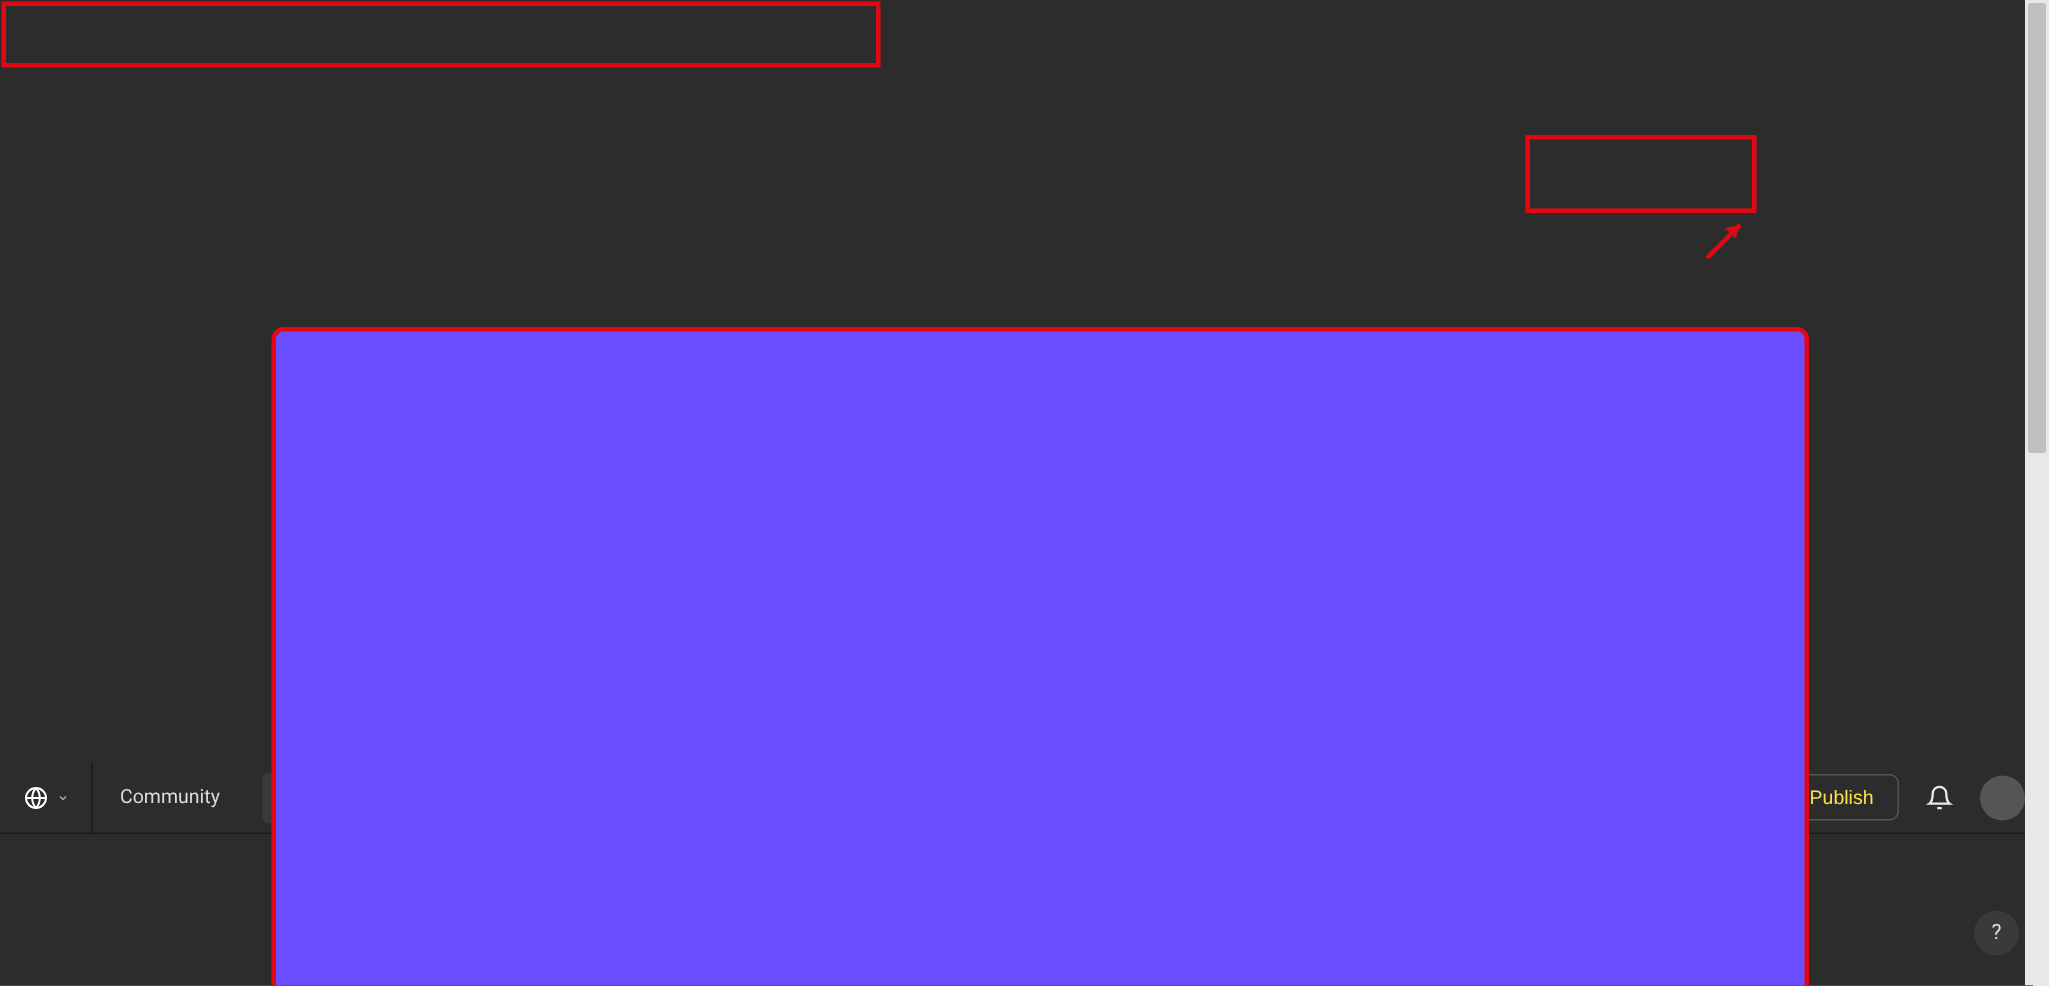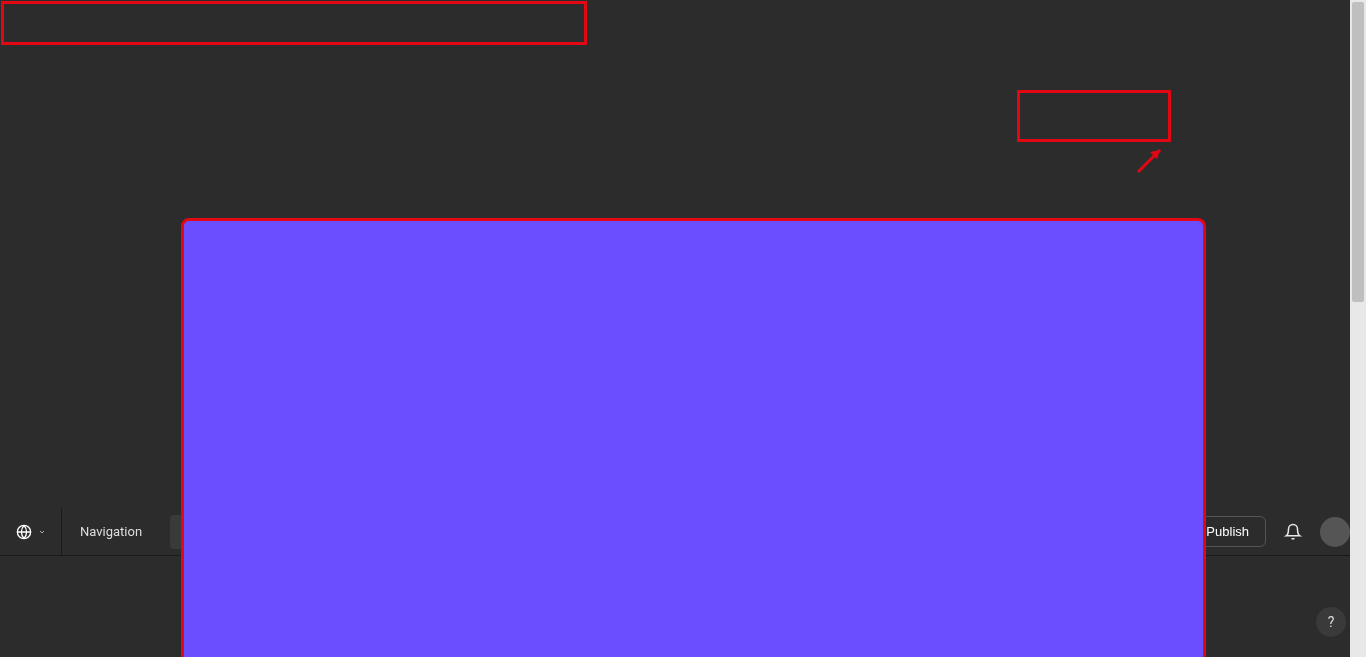--- a/index.html
+++ b/index.html
@@ -68,21 +68,21 @@
   margin-left: auto;
   display: flex;
   align-items: center;
   gap: 18px;
 }
 .publish-btn {
   border: 1px solid #555;
   border-radius: 6px;
   padding: 7px 16px;
   font-size: 13px;
-  color: #ffffff;
+  color: #fde047;
   background: transparent;
 }
 .bell { opacity: 0.9; }
 .avatar-top {
   width: 30px; height: 30px; border-radius: 50%;
   background: #555;
 }
 
 
 .redbox {
@@ -225,21 +225,21 @@
   <div class="topbar-left">
     <div class="globe-btn">
       <svg width="16" height="16" viewBox="0 0 24 24" fill="none" stroke="#fff" stroke-width="2">
           <circle cx="12" cy="12" r="10"></circle>
           <path d="M2 12h20M12 2a15 15 0 010 20M12 2a15 15 0 000 20"></path>
         </svg>
       <svg width="8" height="8" viewBox="0 0 24 24" fill="none" stroke="#aaa" stroke-width="3">
           <path d="M6 9l6 6 6-6"></path>
         </svg>
     </div>
-    <div class="community-btn">Navigation</div>
+    <div class="community-btn">Community</div>
     <div class="search-wrap">
       <svg class="sicon" width="14" height="14" viewBox="0 0 24 24" fill="none" stroke="#ccc" stroke-width="2">
           <circle cx="11" cy="11" r="7"></circle>
           <path d="M21 21l-5-5"></path>
         </svg>
       <input value="Bottom Navigation" style="">
       <svg class="clear" width="12" height="12" viewBox="0 0 24 24" fill="none" stroke="#ccc" stroke-width="2">
           <path d="M6 6l12 12M18 6L6 18"></path>
         </svg>
     </div>

